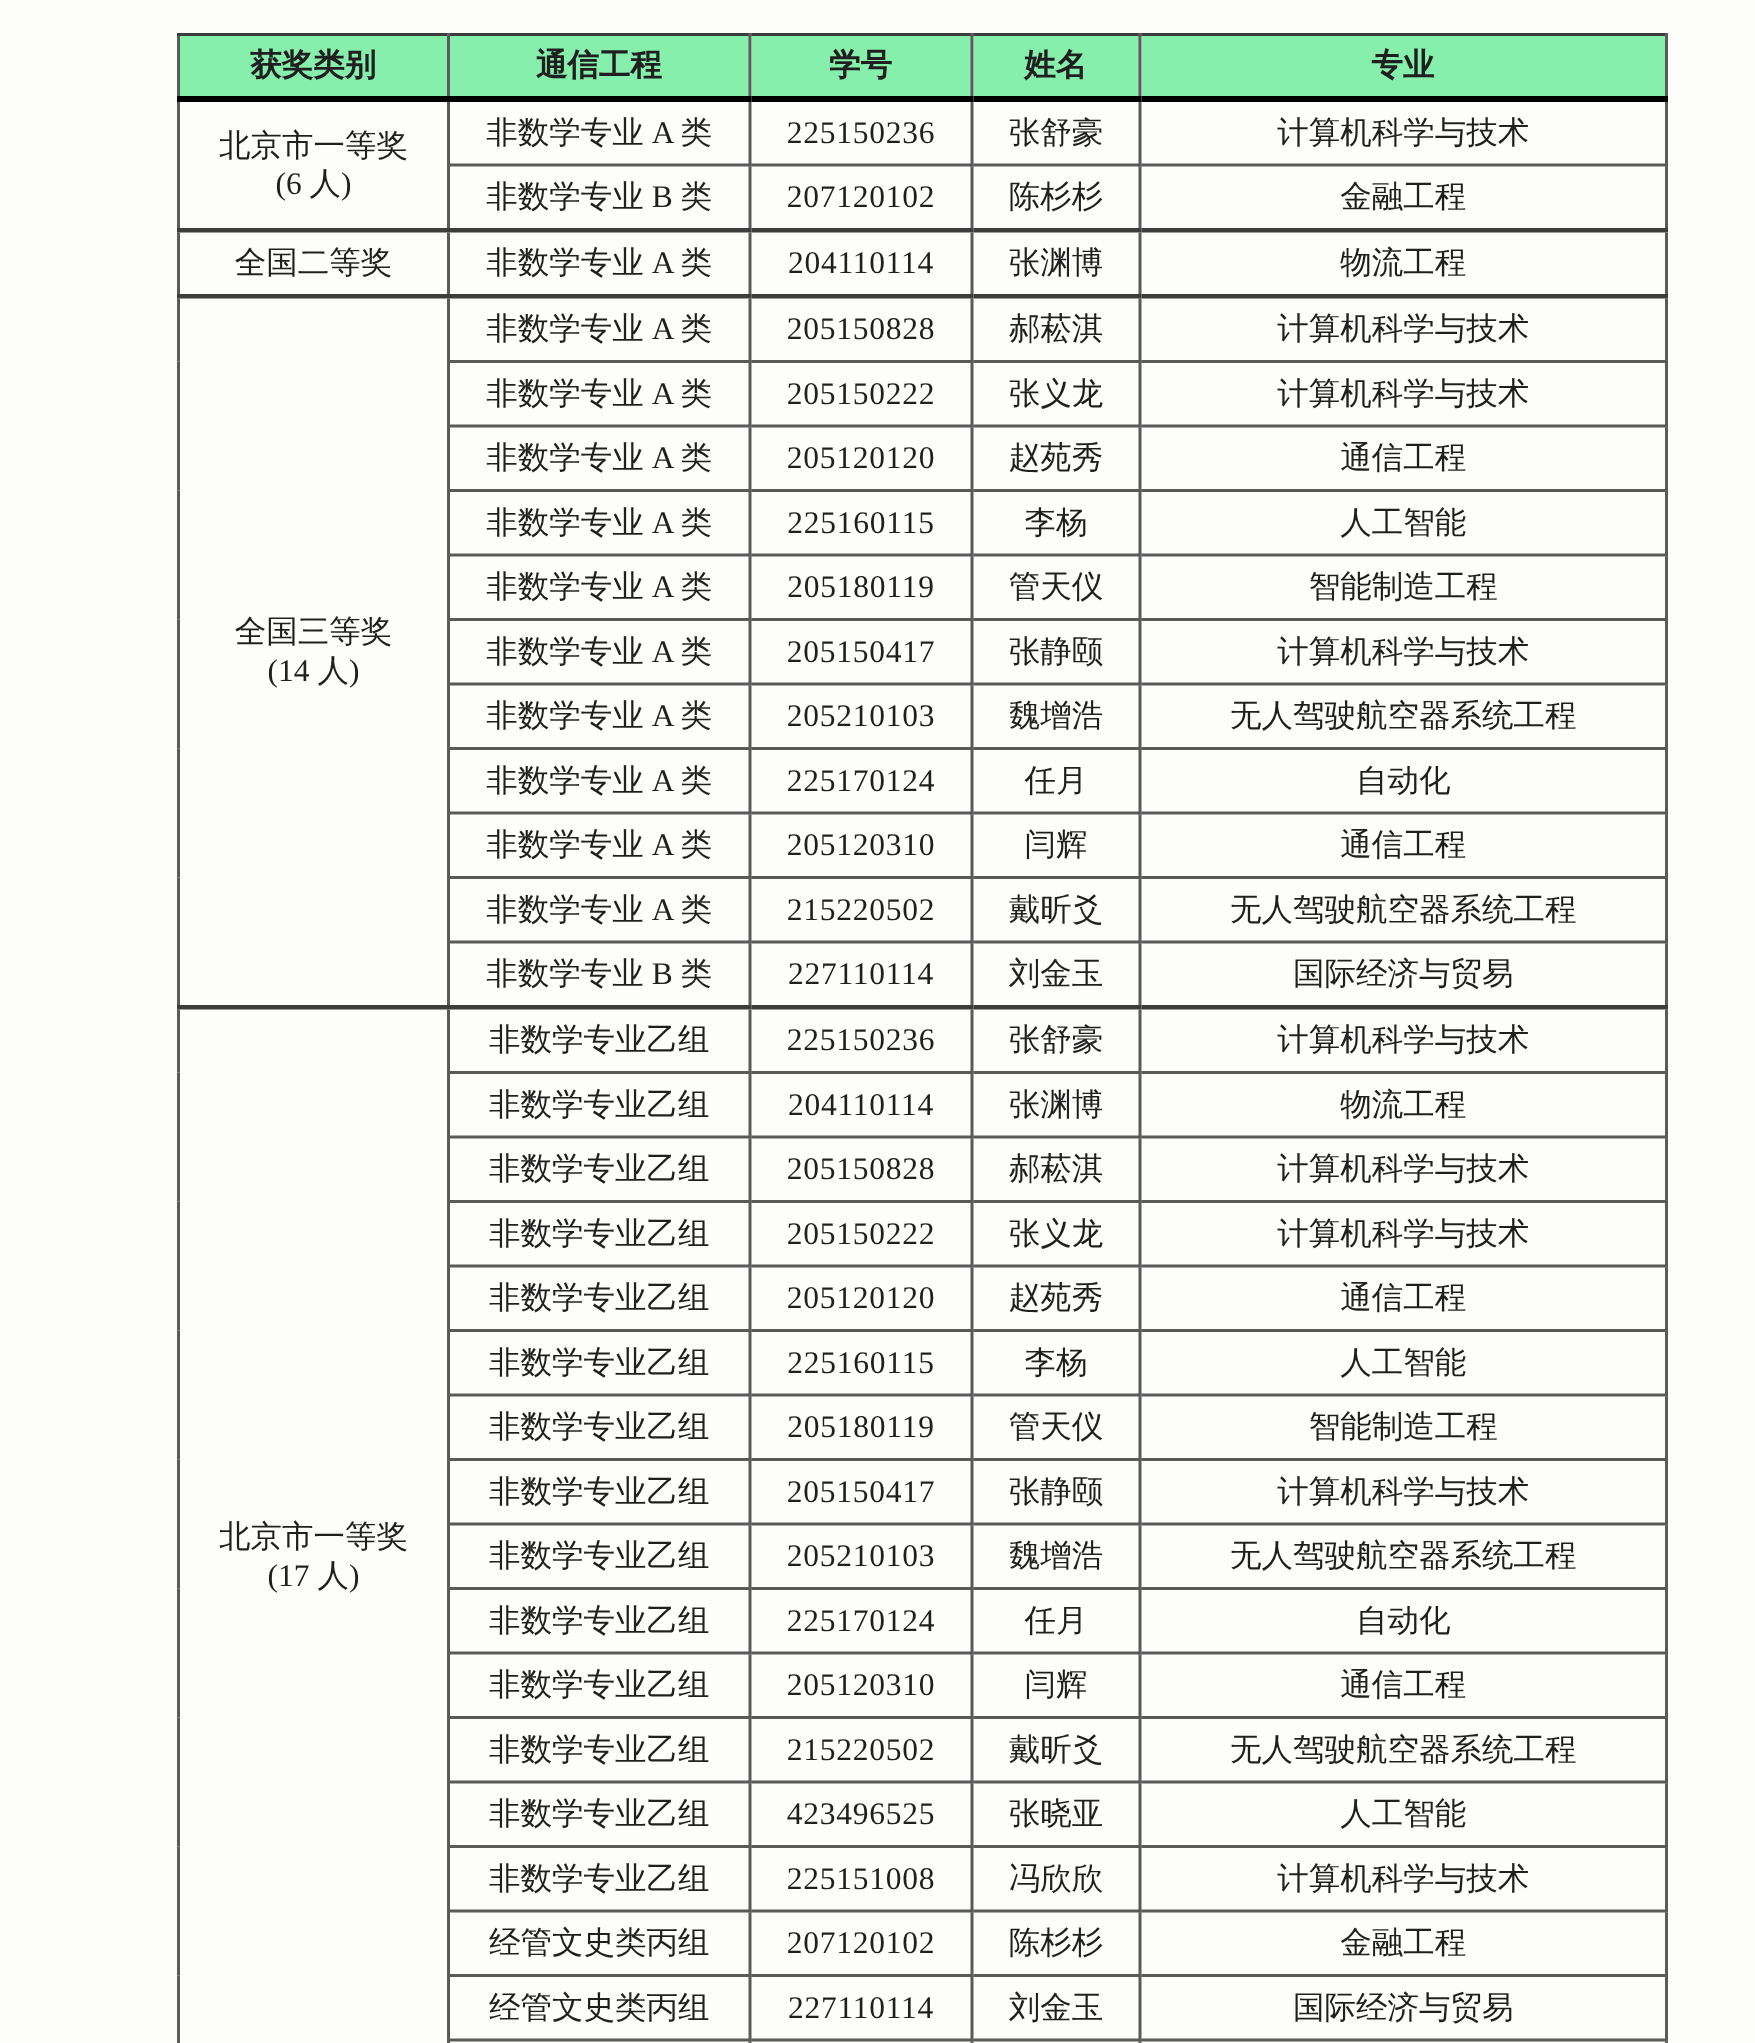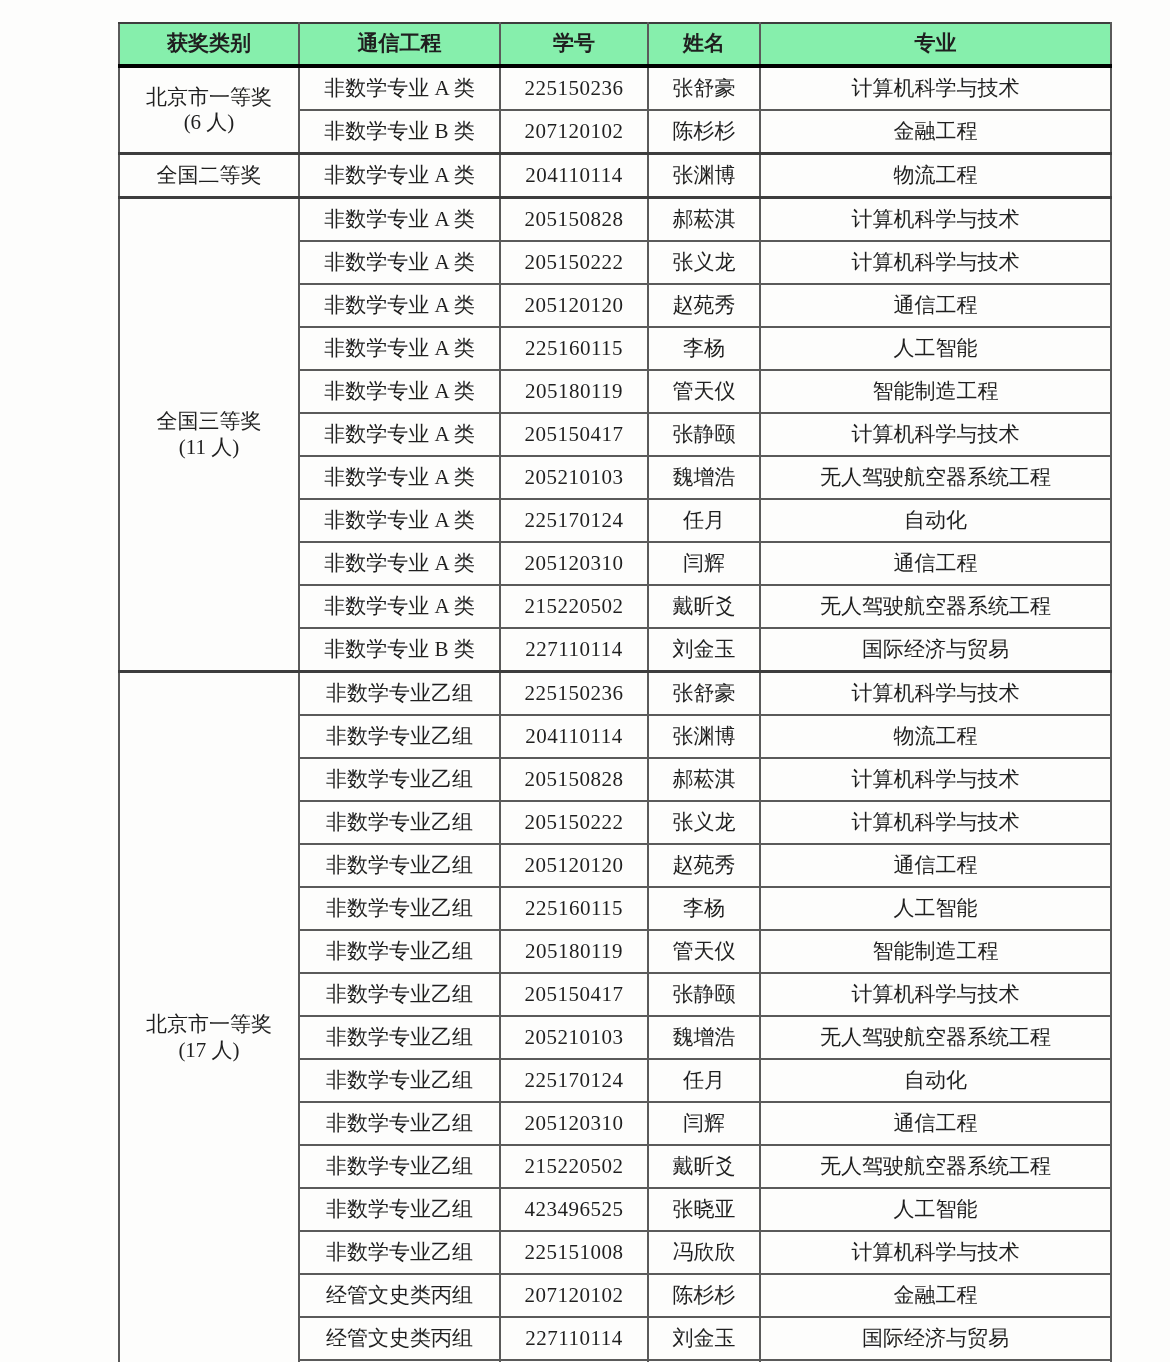--- a/index.html
+++ b/index.html
@@ -115,21 +115,21 @@
             <div>全国二等奖</div>
           </td>
           <td class="type">非数学专业 A 类</td>
           <td class="sid">204110114</td>
           <td class="pname">张渊博</td>
           <td class="major">物流工程</td>
         </tr>
         <tr class="group-start">
           <td rowspan="11" class="cat">
             <div>全国三等奖</div>
-            <div>(11 人)</div>
+            <div>(14 人)</div>
           </td>
           <td class="type">非数学专业 A 类</td>
           <td class="sid">205150828</td>
           <td class="pname">郝菘淇</td>
           <td class="major">计算机科学与技术</td>
         </tr>
         <tr>
           <td class="type">非数学专业 A 类</td>
           <td class="sid">205150222</td>
           <td class="pname">张义龙</td>

